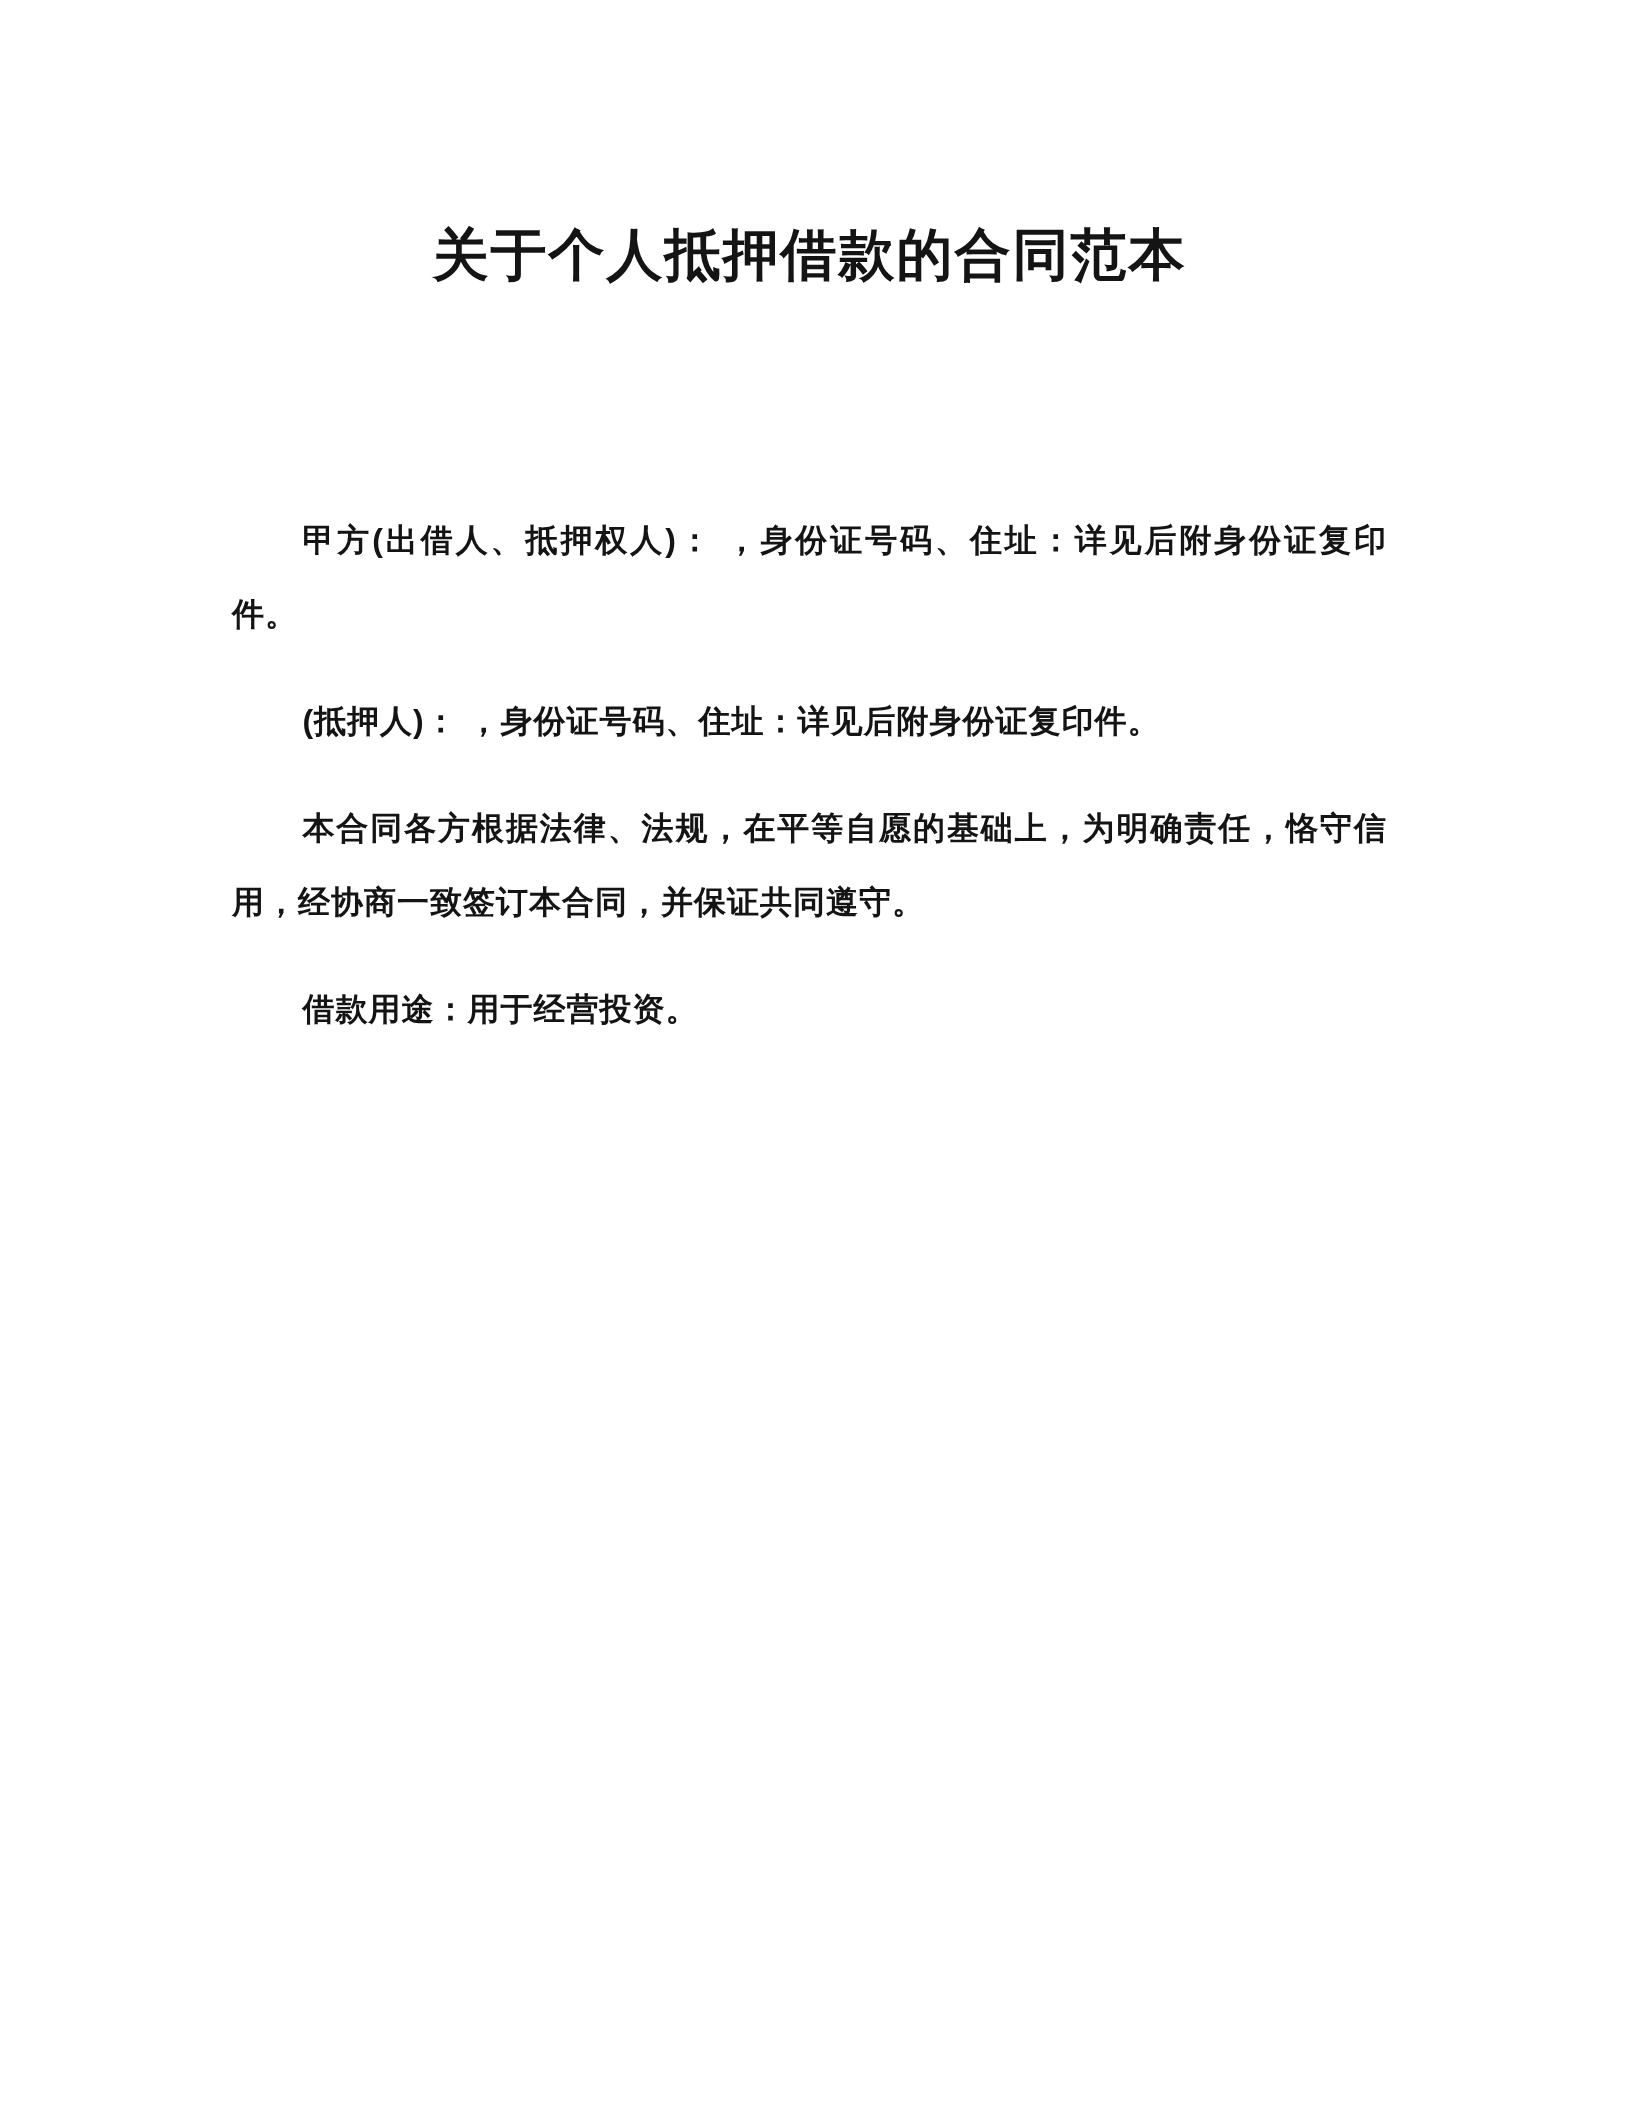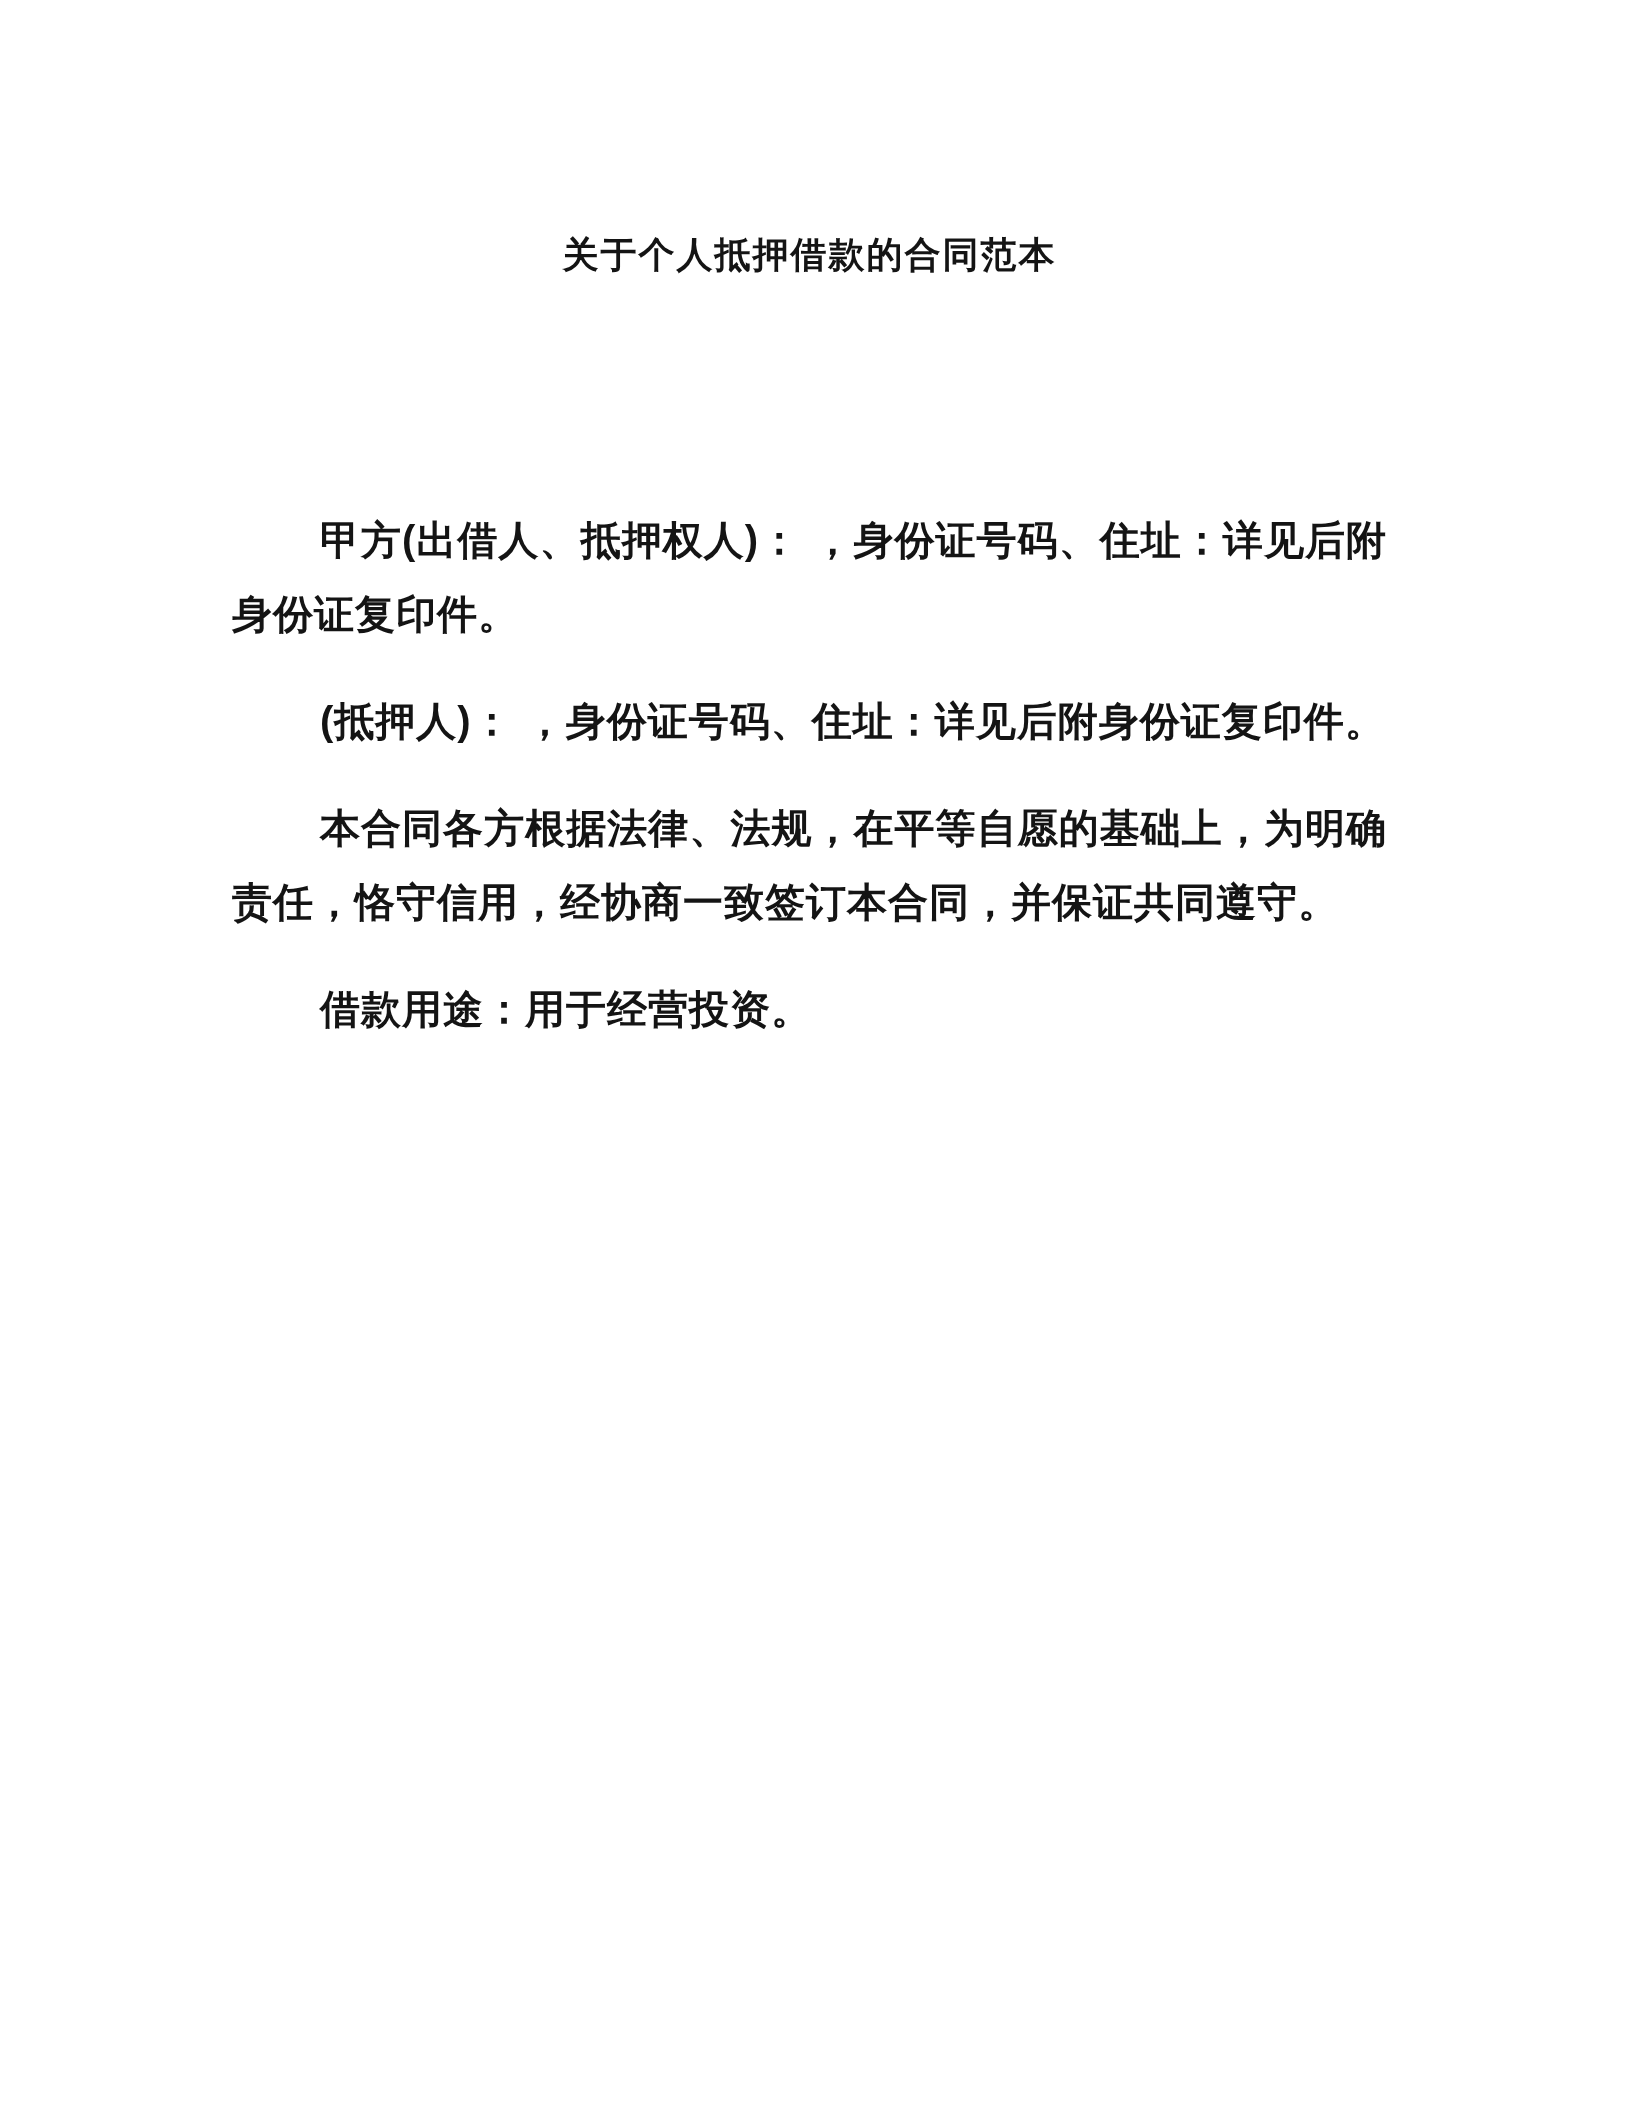--- a/index.html
+++ b/index.html
@@ -13,30 +13,30 @@
       width: 1632px;
       height: 2112px;
       background: #ffffff;
       color: #141414;
       padding: 225px 245px 0 232px;
       overflow: hidden;
     }
 
     .doc-title {
       text-align: center;
-      font-size: 36px;
+      font-size: 56px;
       font-weight: 700;
       letter-spacing: 2px;
       line-height: 60px;
       margin-bottom: 218px;
       color: #141414;
     }
 
     .doc-body p {
-      font-size: 40px;
+      font-size: 32px;
       font-weight: 700;
       line-height: 74px;
       text-indent: 2.2em;
       text-align: justify;
       letter-spacing: 1px;
       margin: 0 0 33px 0;
       color: #141414;
       word-break: break-all;
     }
   </style>

